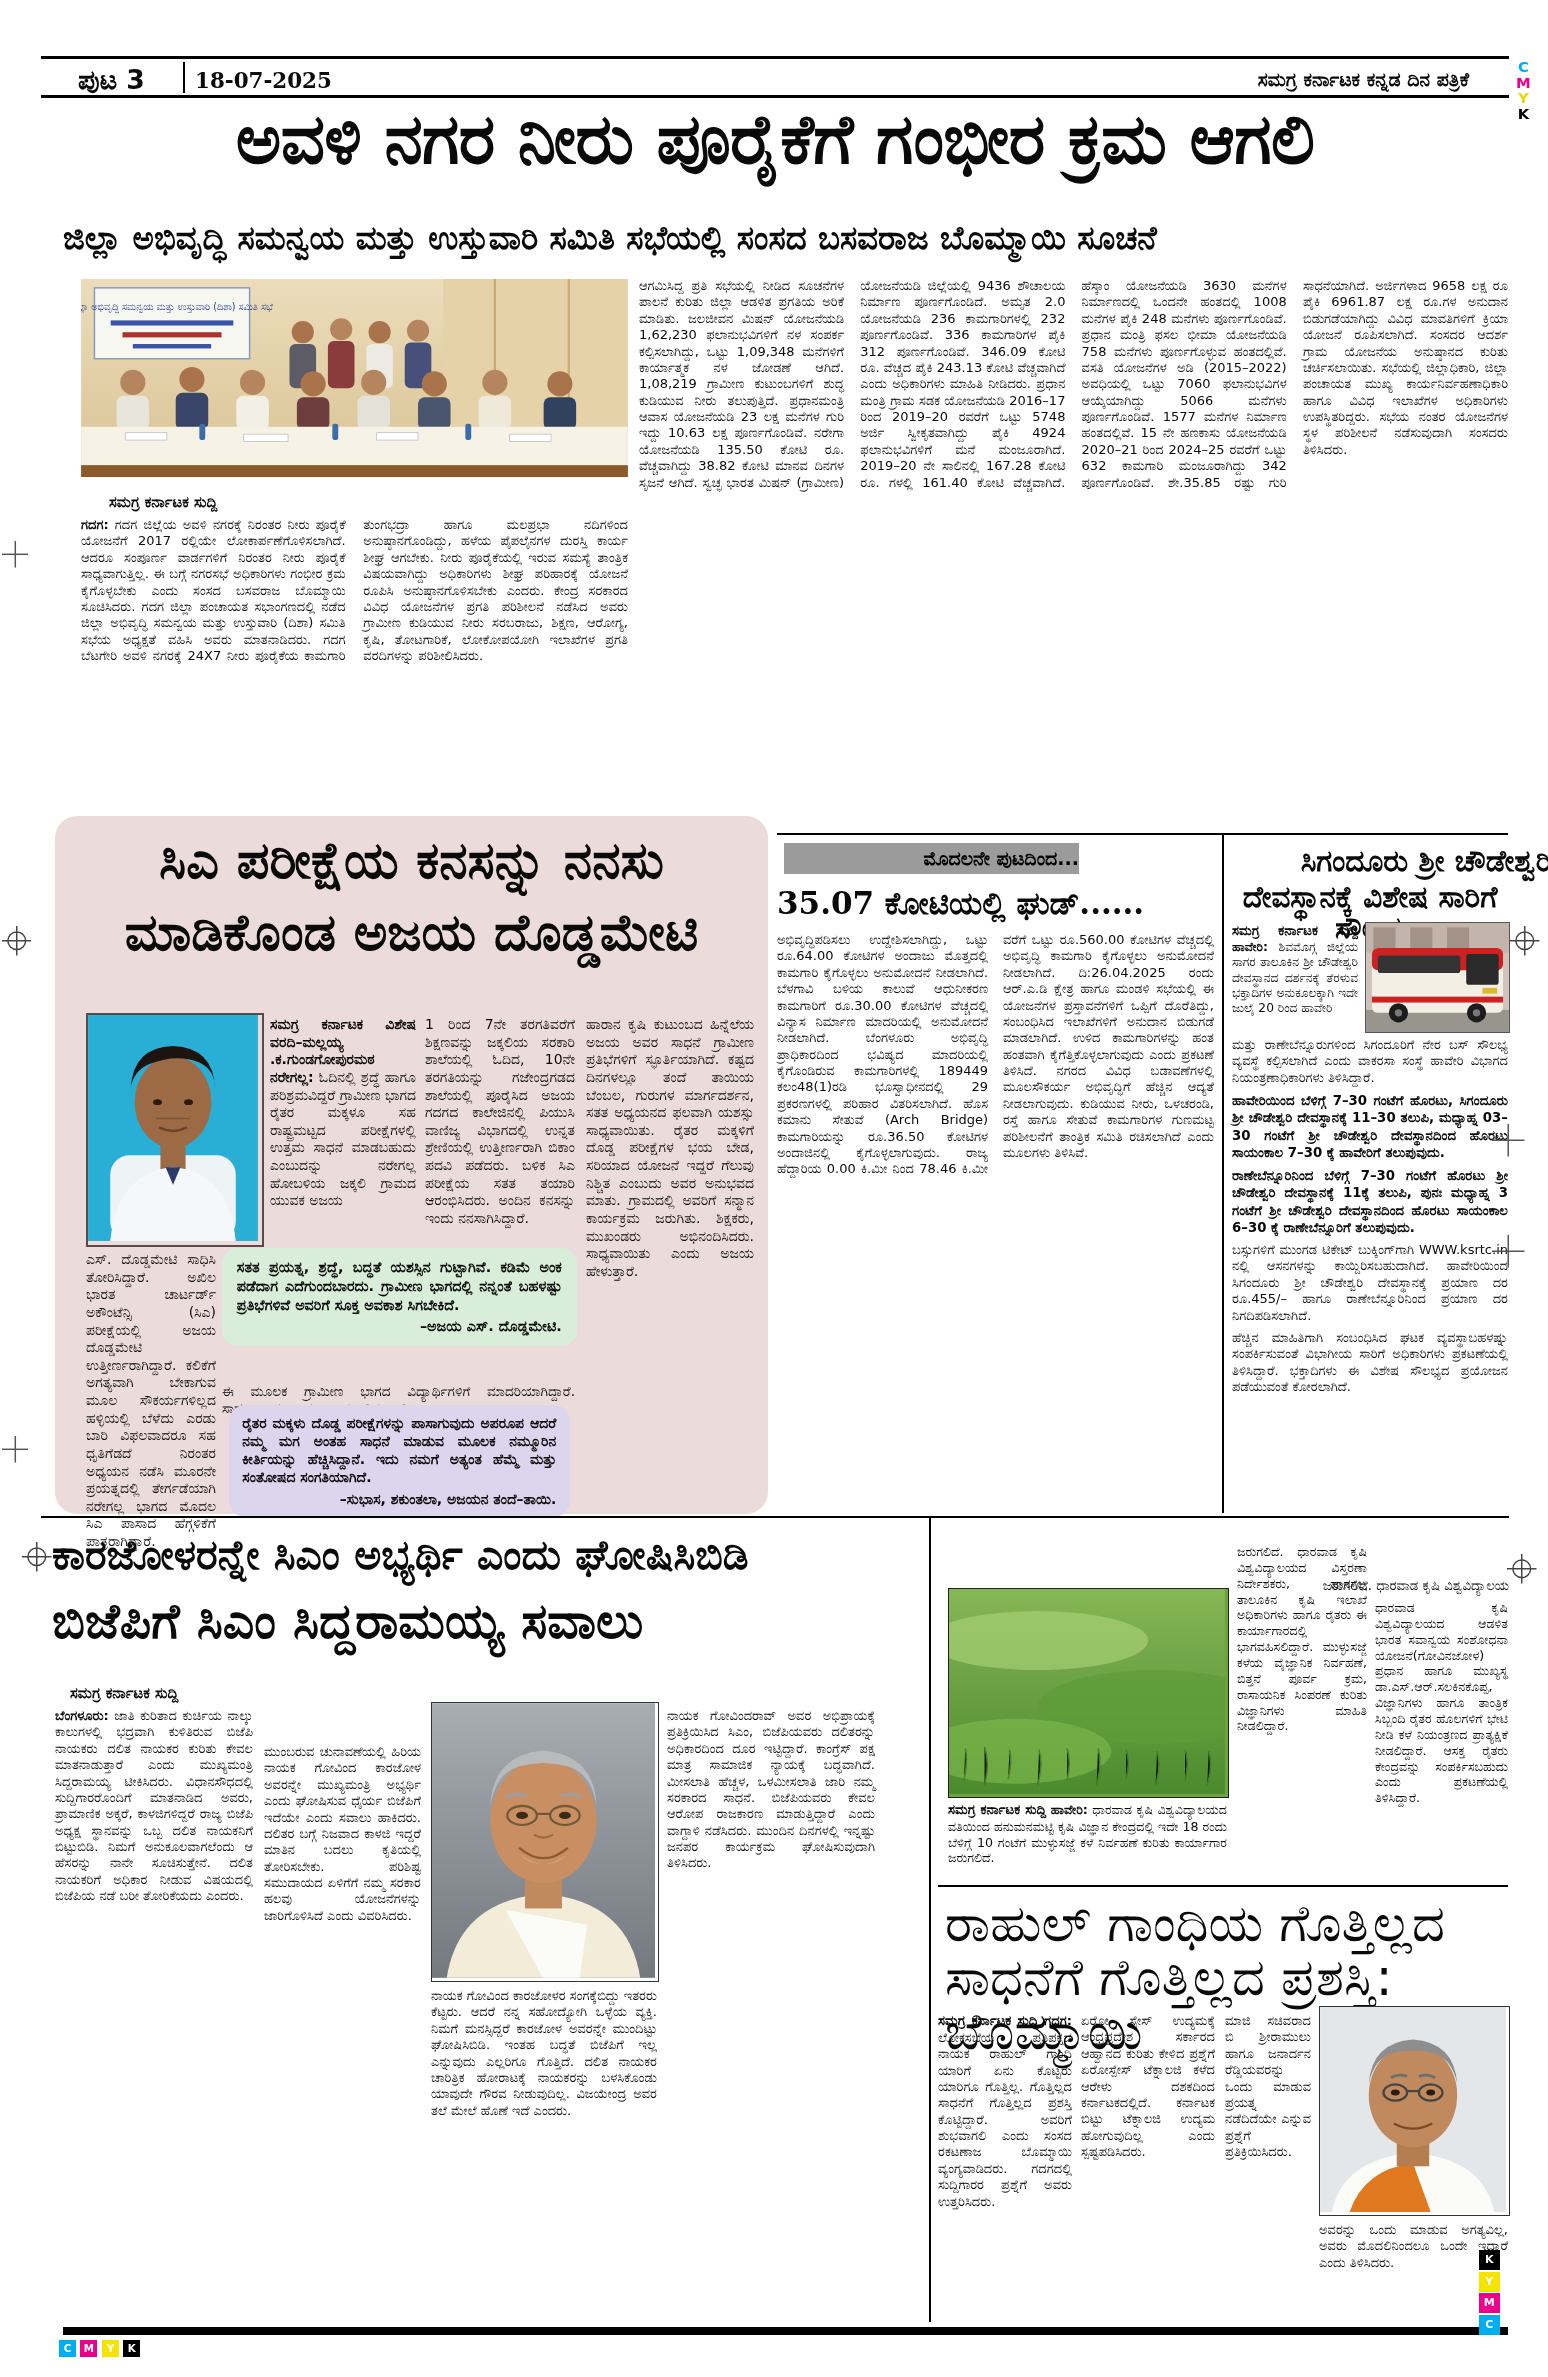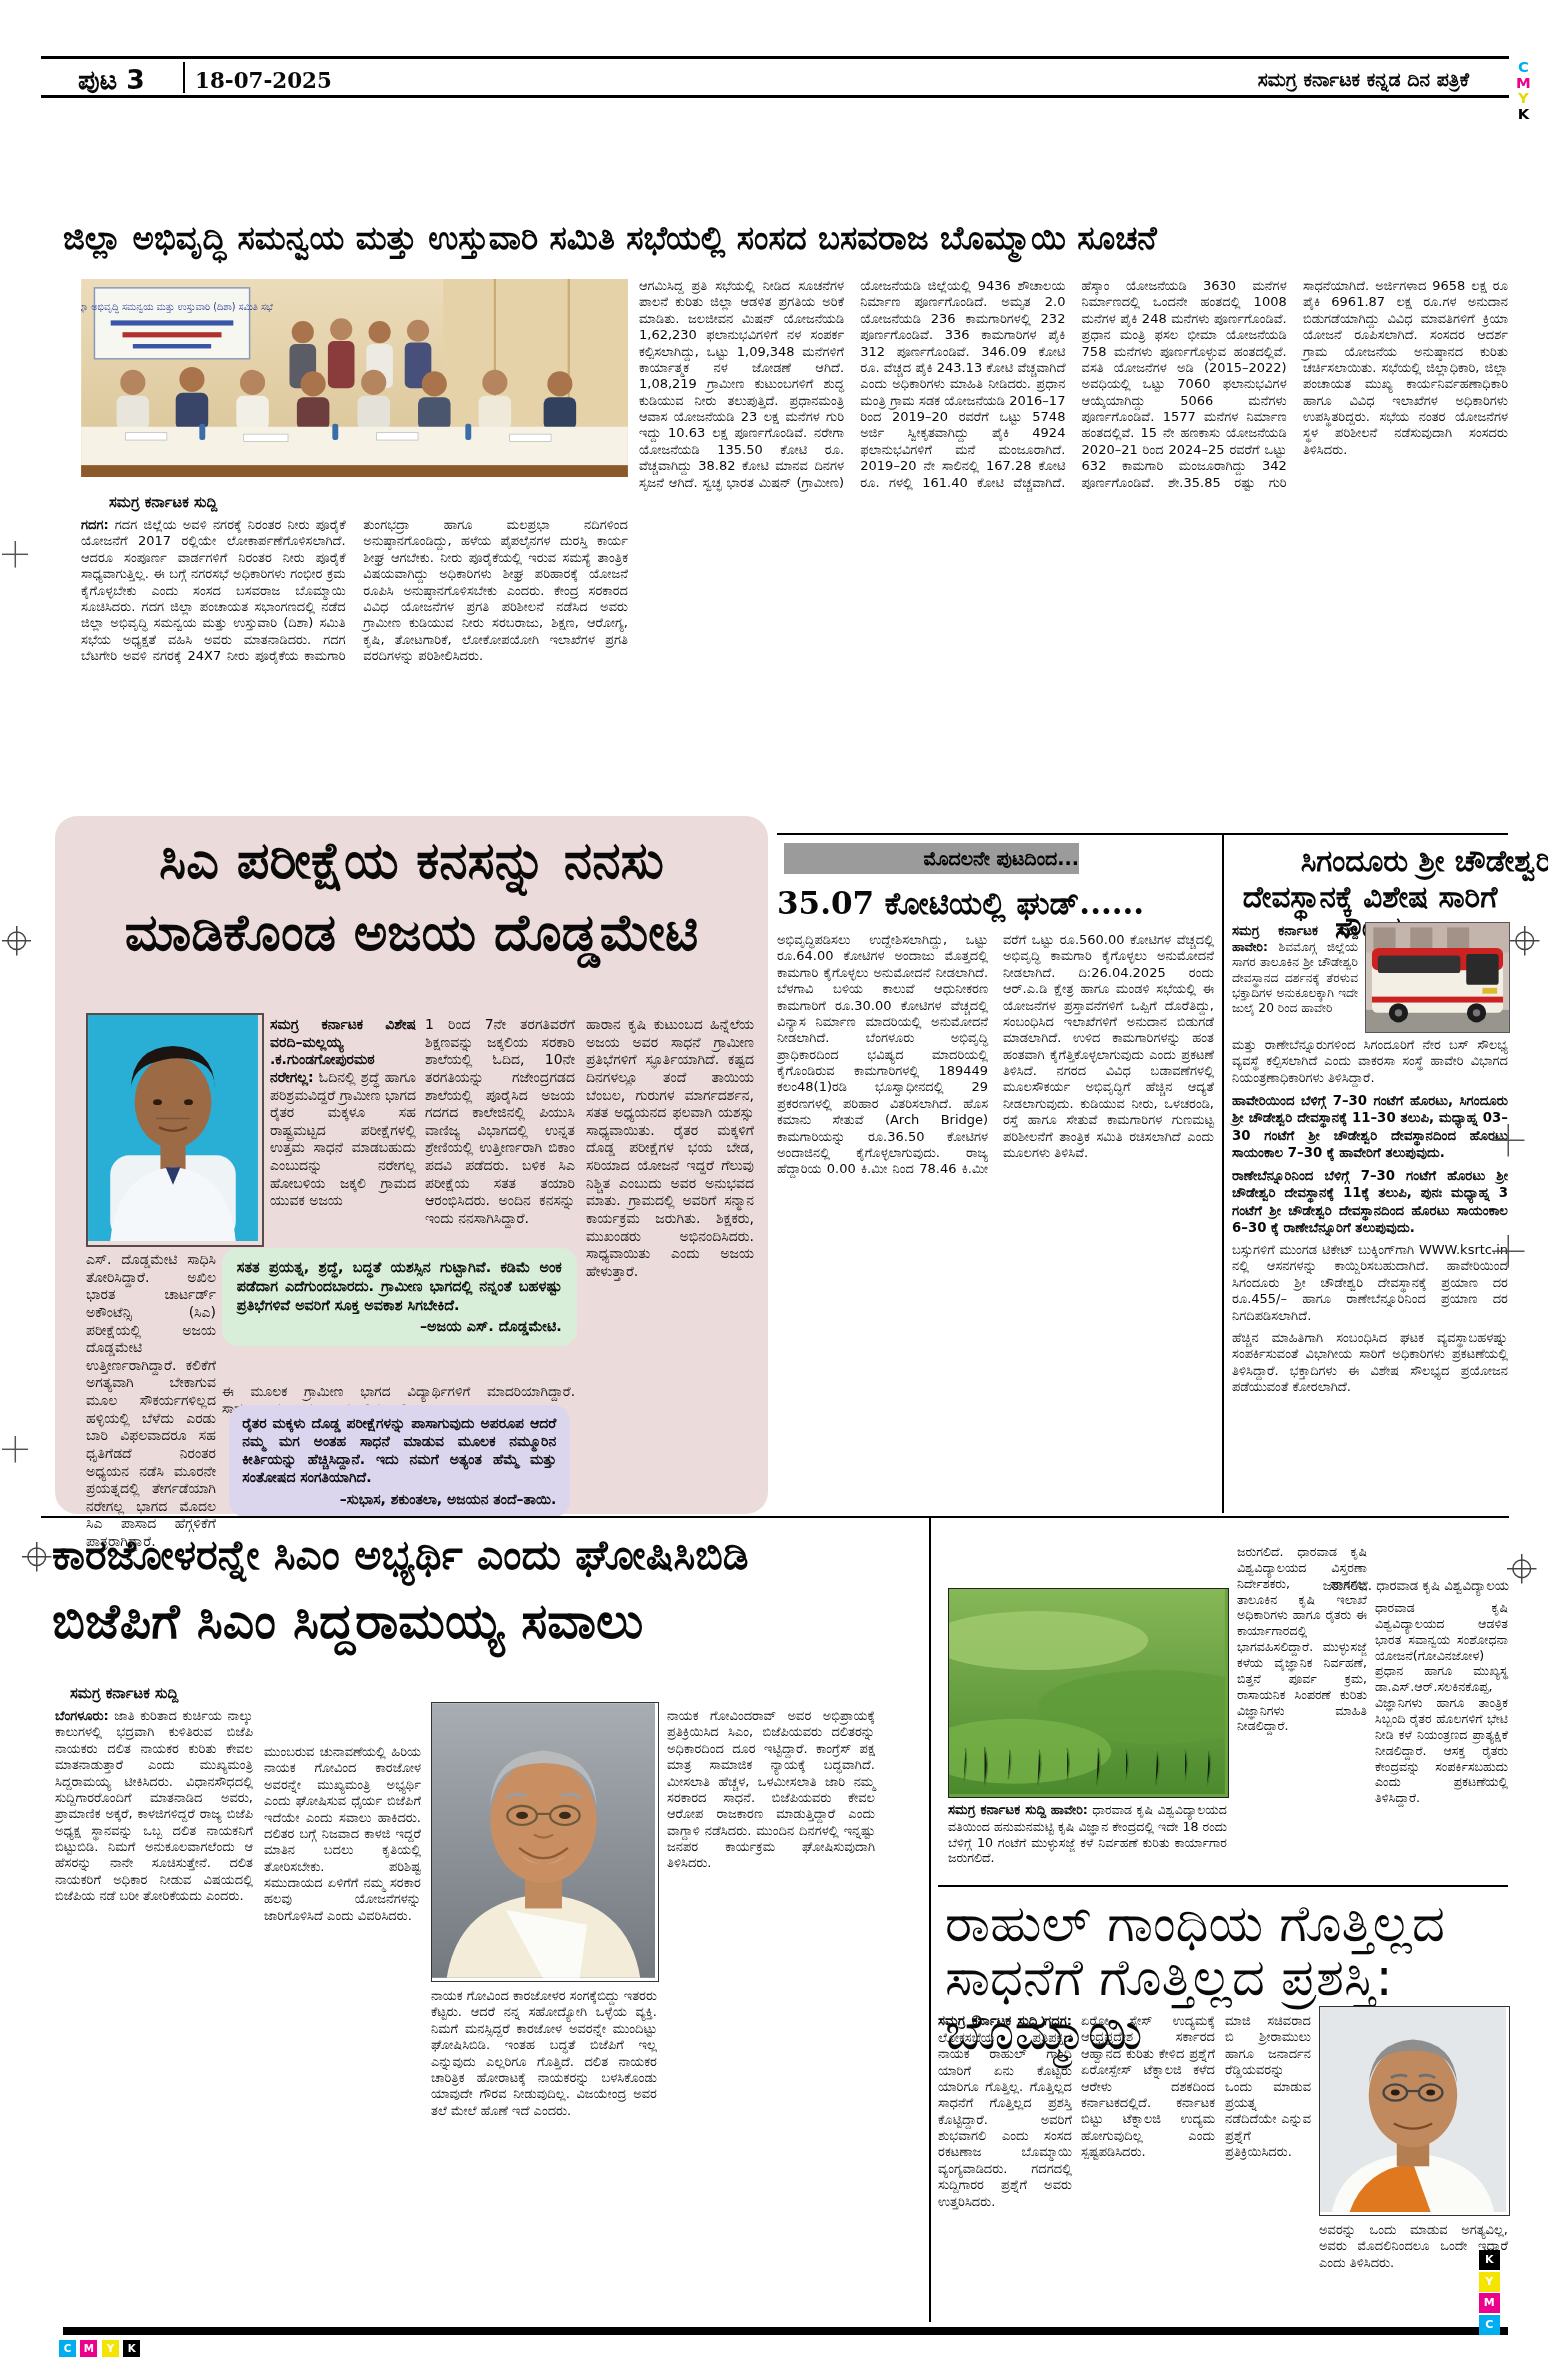--- a/index.html
+++ b/index.html
@@ -46,20 +46,21 @@
   <div class="abs" style="left:945px;top:68px;width:524px;text-align:right;font-weight:700;font-size:19px;">ಸಮಗ್ರ ಕರ್ನಾಟಕ ಕನ್ನಡ ದಿನ ಪತ್ರಿಕೆ</div>
   <div class="rule" style="left:41px;top:95px;width:1468px;height:3px;"></div>
 
   <div class="abs" style="left:1516px;top:59px;">
     <span class="corner-letter" style="color:#00aeef;">C</span>
     <span class="corner-letter" style="color:#ec008c;">M</span>
     <span class="corner-letter" style="color:#e8d800;">Y</span>
     <span class="corner-letter" style="color:#000;">K</span>
   </div>
 
+  <div class="abs head-main" style="left:41px;top:103px;width:1468px;">ಅವಳಿ ನಗರ ನೀರು ಪೂರೈಕೆಗೆ ಗಂಭೀರ ಕ್ರಮ ಆಗಲಿ</div>
   <div class="abs head-sub" style="left:63px;top:221px;width:1440px;">ಜಿಲ್ಲಾ ಅಭಿವೃದ್ಧಿ ಸಮನ್ವಯ ಮತ್ತು ಉಸ್ತುವಾರಿ ಸಮಿತಿ ಸಭೆಯಲ್ಲಿ ಸಂಸದ ಬಸವರಾಜ ಬೊಮ್ಮಾಯಿ ಸೂಚನೆ</div>
 
   <div class="photo" style="left:81px;top:279px;width:547px;height:198px;">
     <svg width="547" height="198" viewBox="0 0 740 268">
       <defs>
         <linearGradient id="wall" x1="0" y1="0" x2="0" y2="1">
           <stop offset="0" stop-color="#ecdcba"></stop>
             <stop offset="1" stop-color="#d9c394"></stop>
         </linearGradient>
       </defs>

